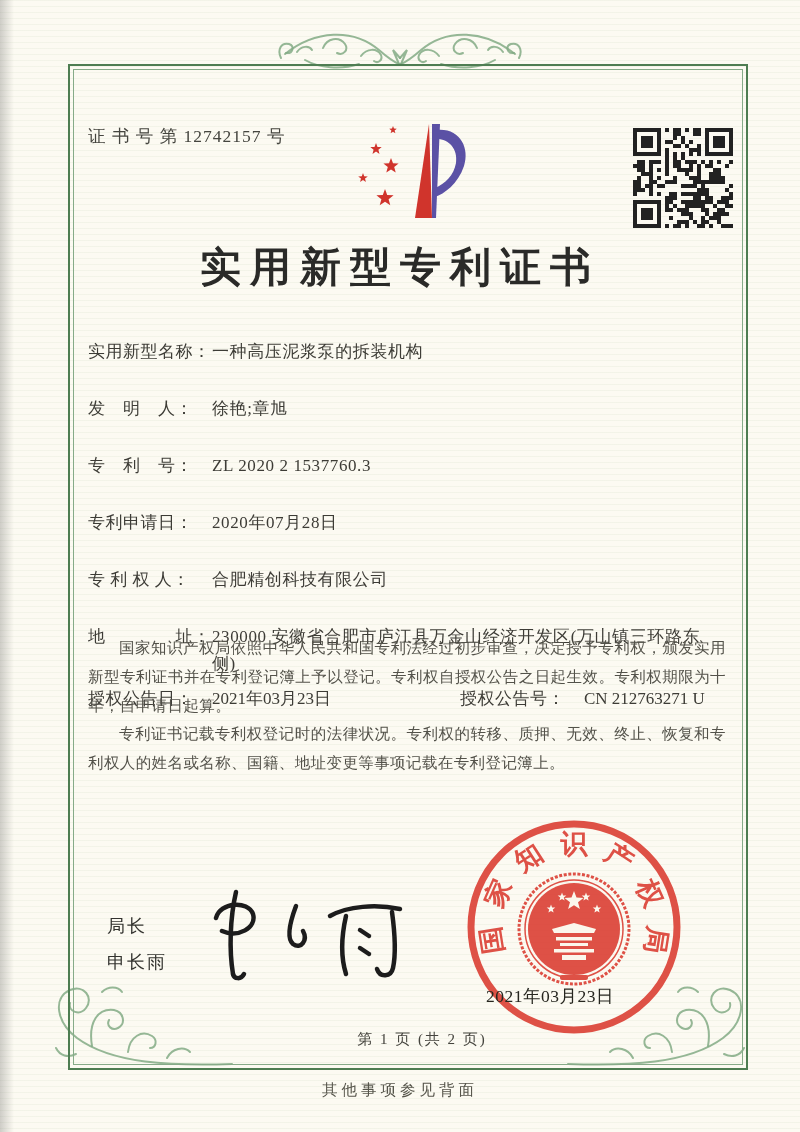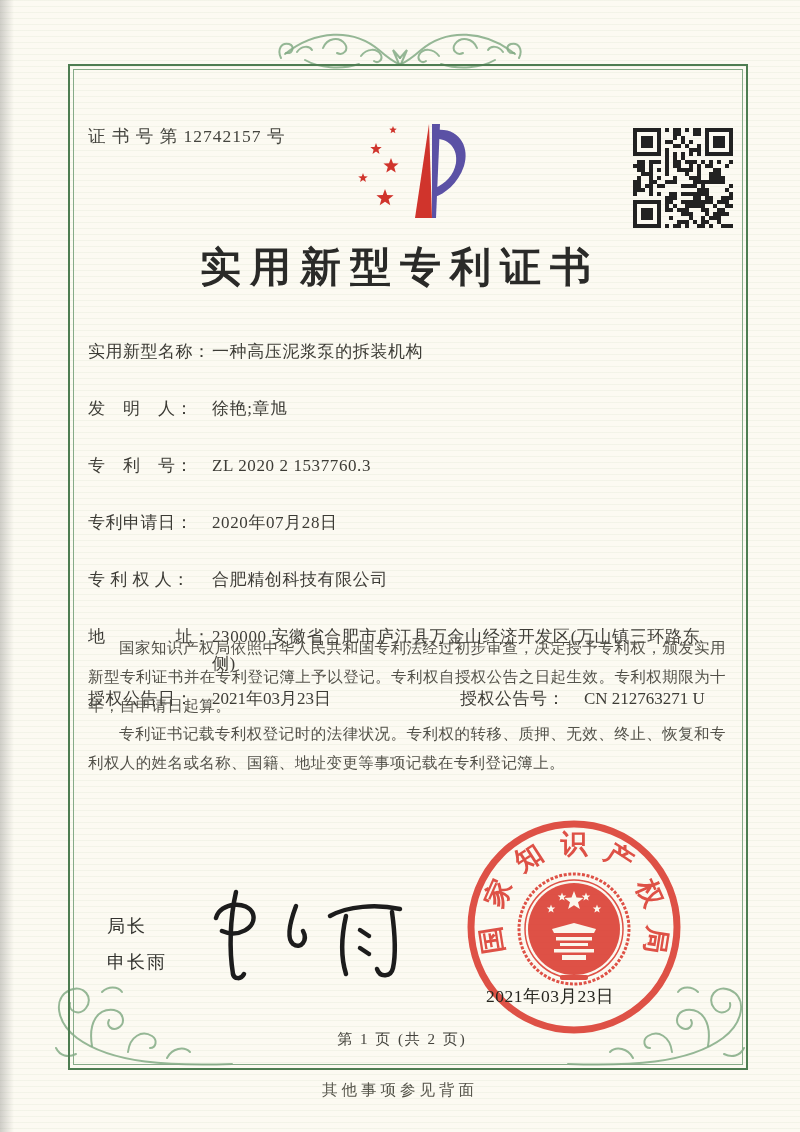--- a/index.html
+++ b/index.html
@@ -53,21 +53,21 @@
   }
   .paras p{margin:0;text-indent:2em;}
   .officials{position:absolute;left:90px;top:908px;font-size:18px;color:#33332f;line-height:36px;letter-spacing:2px;margin-left:17px;}
   .sig-svg{position:absolute;left:196px;top:878px;width:220px;height:108px;}
   .seal-svg{position:absolute;left:461px;top:814px;width:226px;height:226px;opacity:.92;}
   .seal-date{
     position:absolute;left:486px;top:984px;width:170px;font-size:17.5px;color:#26261f;
     letter-spacing:.5px;z-index:5;white-space:nowrap;
   }
   .page-num{
-    position:absolute;left:64px;top:1030px;width:676px;text-align:center;
+    position:absolute;left:84px;top:1030px;width:676px;text-align:center;
     font-size:15px;color:#45443e;letter-spacing:2px;
   }
   .back-note{
     position:absolute;left:0;top:1080px;width:800px;text-align:center;
     font-size:15.5px;color:#55544a;letter-spacing:4px;
   }
   .orn-top{position:absolute;left:275px;top:18px;width:250px;height:62px;}
   .orn-bl{position:absolute;left:32px;top:976px;width:205px;height:102px;}
   .orn-br{position:absolute;left:563px;top:976px;width:205px;height:102px;transform:scaleX(-1);}
   #seal-chars text{

